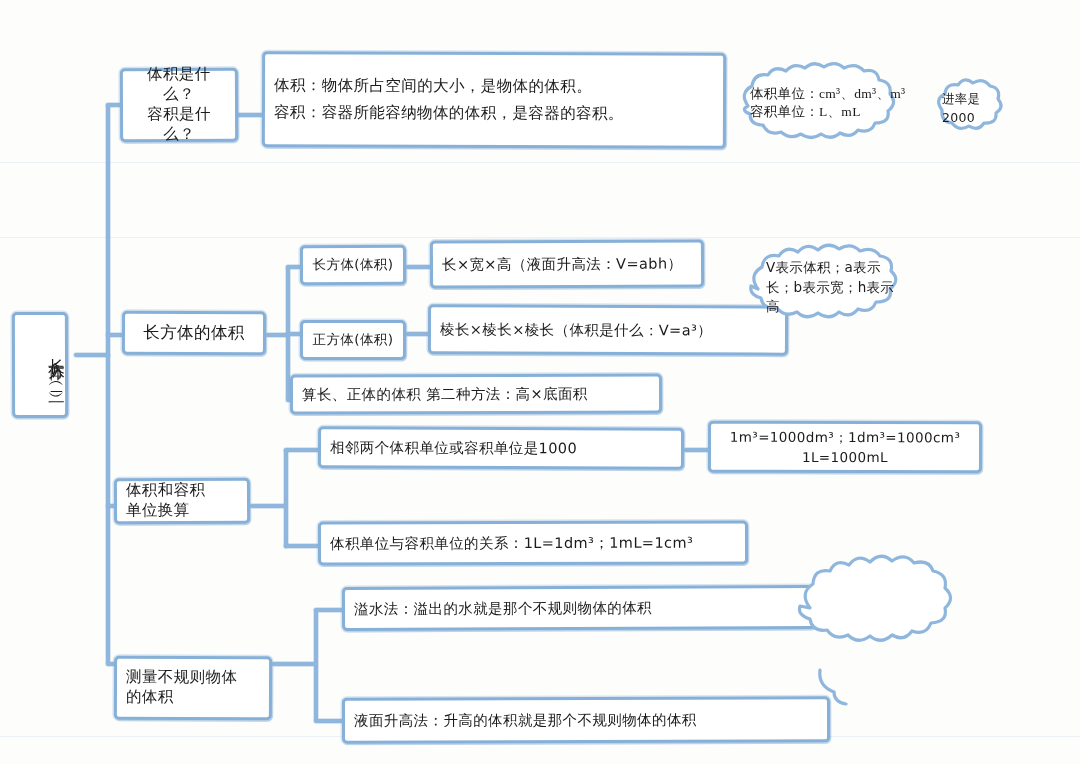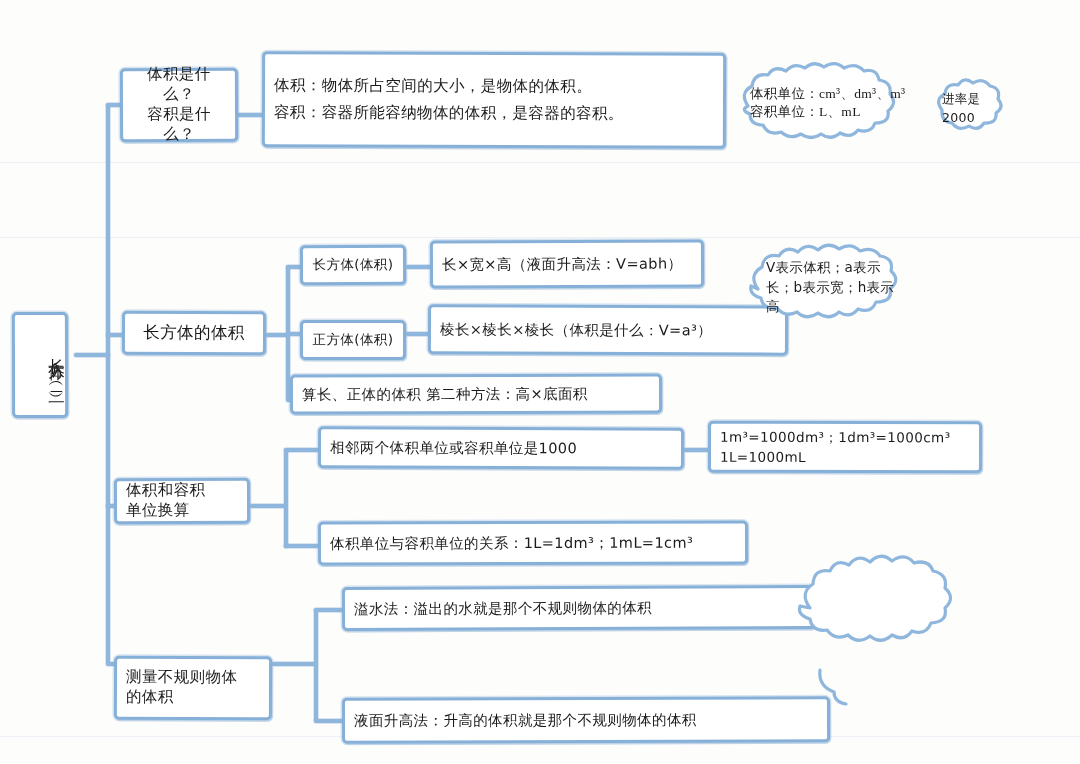--- a/index.html
+++ b/index.html
@@ -156,21 +156,21 @@
 
   <div class="box w2" style="left:318px;top:427px;width:366px;height:42px;">
     <span class="t fs14 pad">相邻两个体积单位或容积单位是1000</span>
   </div>
 
   <div class="box w3" style="left:318px;top:521px;width:430px;height:44px;">
     <span class="t fs14 pad">体积单位与容积单位的关系：1L=1dm³；1mL=1cm³</span>
   </div>
 
   <div class="box w4" style="left:708px;top:421px;width:274px;height:52px;">
-    <span class="t fs13 pad" style="white-space:pre-line;line-height:1.5;">1m³=1000dm³；1dm³=1000cm³
+    <span class="t fs13 pad" style="white-space:pre-line;line-height:1.5;text-align:center;">1m³=1000dm³；1dm³=1000cm³
 1L=1000mL</span>
   </div>
 
   <div class="box w2" style="left:114px;top:656px;width:158px;height:64px;">
     <span class="t fs15 pad" style="white-space:pre-line;">测量不规则物体
 的体积</span>
   </div>
 
   <div class="box w1" style="left:342px;top:586px;width:474px;height:44px;">
     <span class="t fs14 pad">溢水法：溢出的水就是那个不规则物体的体积</span>

